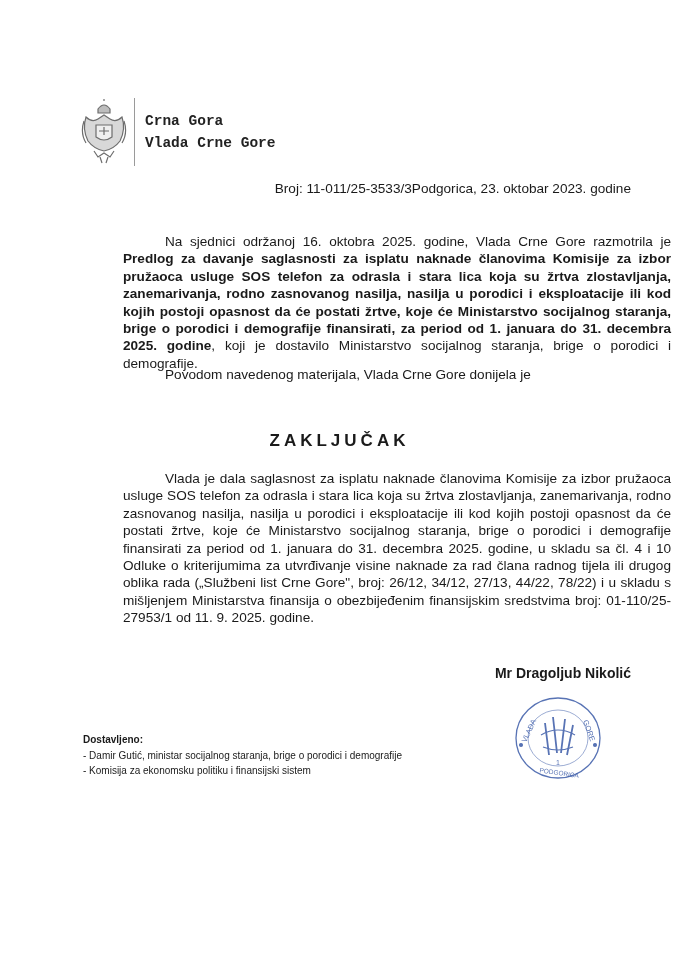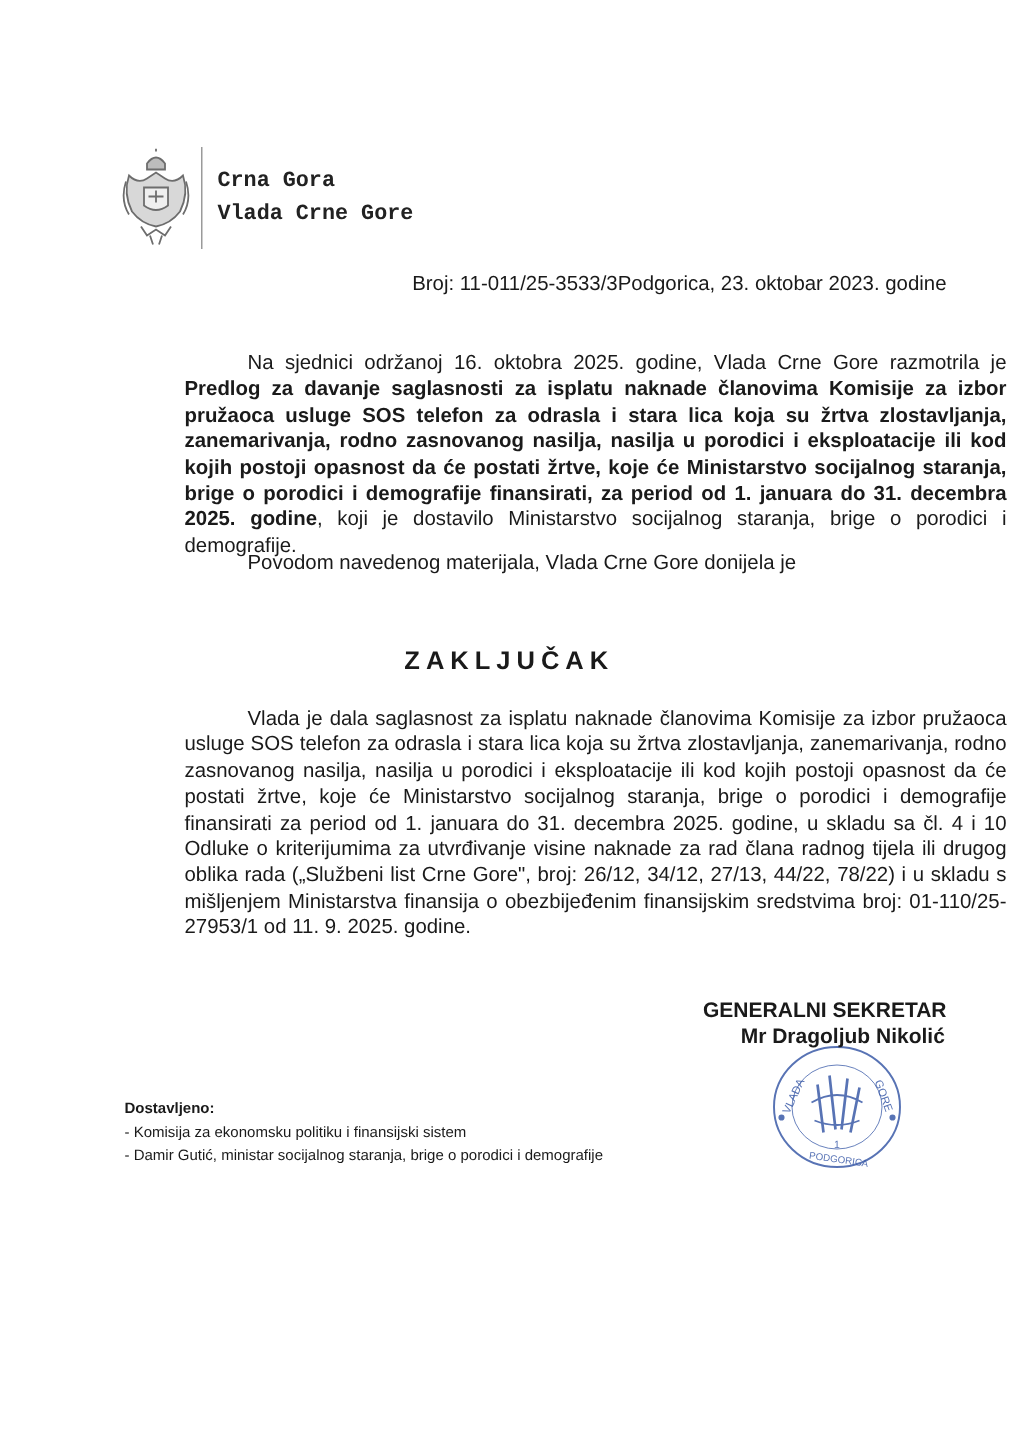--- a/index.html
+++ b/index.html
@@ -82,21 +82,20 @@
   </g>
   <g fill="#3b5ba8" font-family="Liberation Sans, sans-serif" font-size="7.5" opacity="0.85">
     <text x="13" y="48" transform="rotate(-65 13 48)">VLADA</text>
     <text x="70" y="26" transform="rotate(70 70 26)">GORE</text>
     <text x="43" y="70" font-size="7">1</text>
     <text x="26" y="80" font-size="6.5" transform="rotate(8 45 80)">PODGORICA</text>
   </g>
 </svg>
 
 <div class="sign">
-  <span class="sign-title">GENERALNI SEKRETAR</span>
   <span class="sign-name">Mr Dragoljub Nikolić</span>
 </div>
 
 <div class="delivered">
   <span class="delivered-title">Dostavljeno:</span>
+  <span class="delivered-item">- Damir Gutić, ministar socijalnog staranja, brige o porodici i demografije</span>
   <span class="delivered-item">- Komisija za ekonomsku politiku i finansijski sistem</span>
-  <span class="delivered-item">- Damir Gutić, ministar socijalnog staranja, brige o porodici i demografije</span>
 </div>
 
 </body></html>

